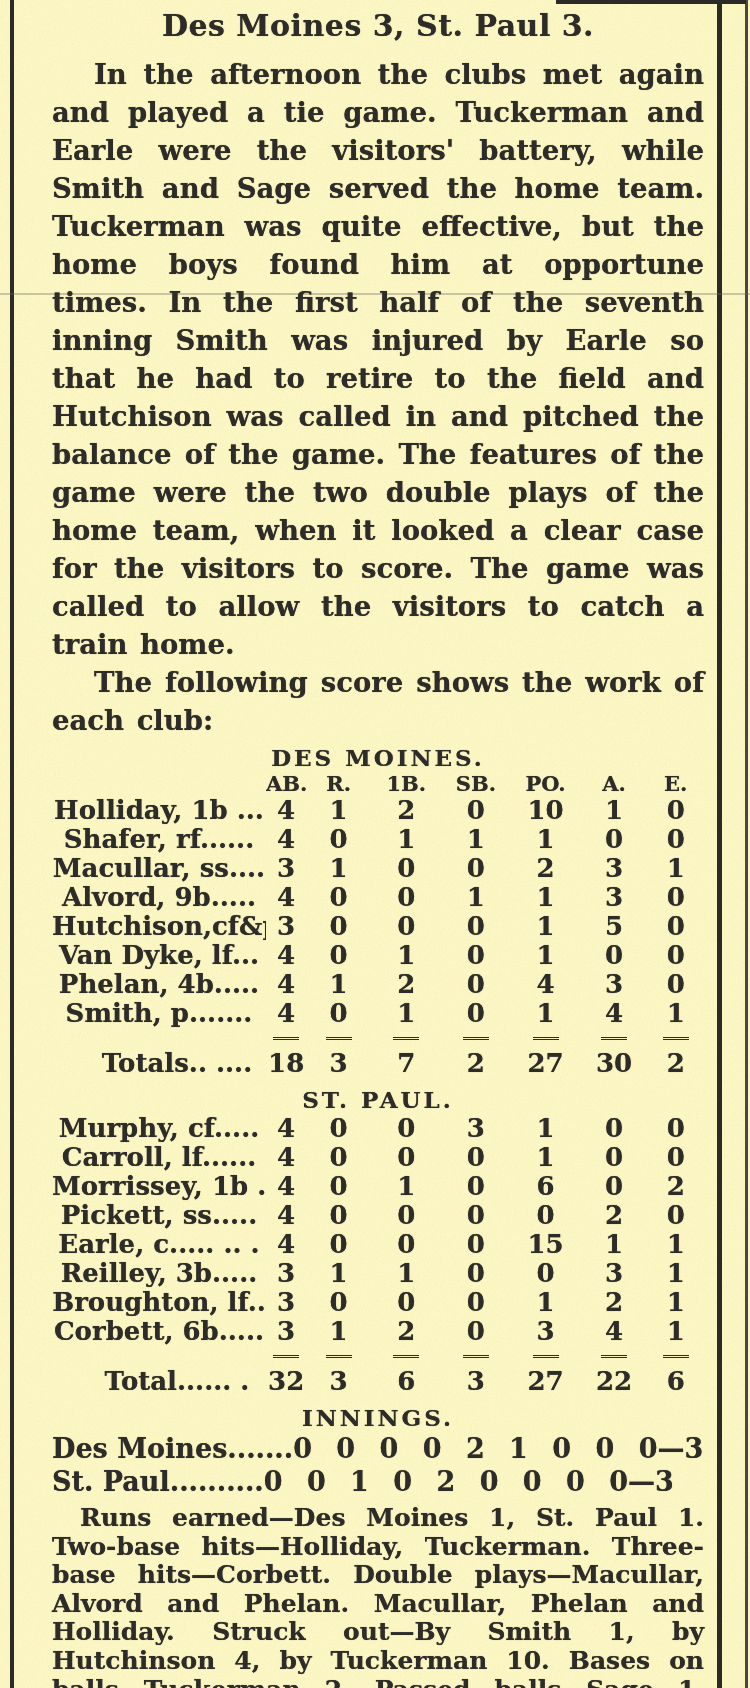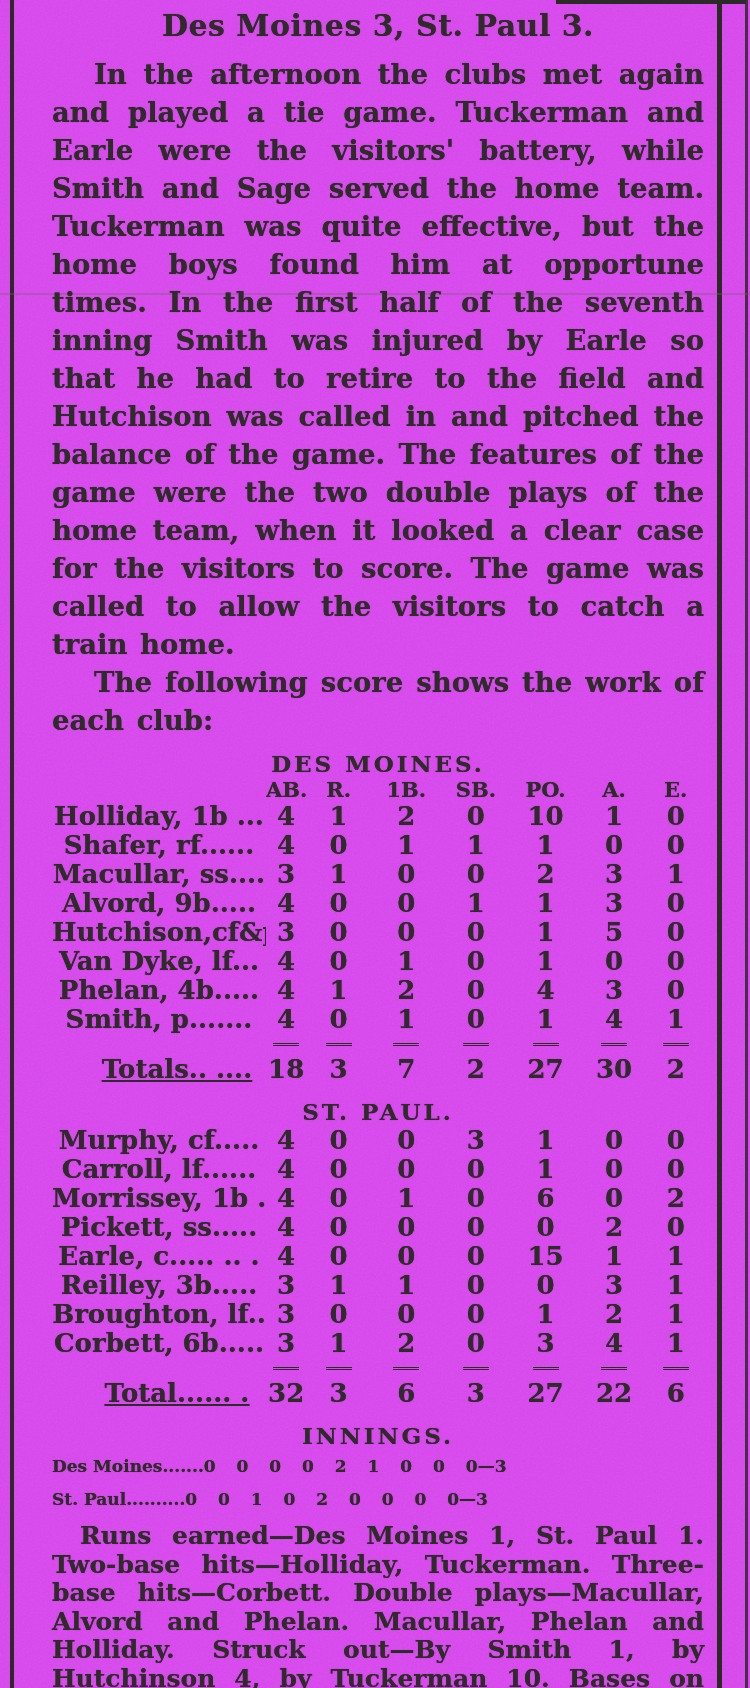--- a/index.html
+++ b/index.html
@@ -1,39 +1,39 @@
 <!DOCTYPE html>
 <html><head>
 <meta charset="utf-8">
 <style>
   html,body{margin:0;padding:0;background:#c9c6c0;}
-  .page{position:relative;width:750px;height:1688px;background:#d946ef;
+  .page{position:relative;width:750px;height:1688px;background:#fef9c3;
         font-family:"DejaVu Serif", serif;color:#2e2c29;overflow:hidden;}
   .grain{position:absolute;inset:0;pointer-events:none;}
   .rule{position:absolute;top:0;bottom:0;background:#2c2a27;}
   .rule-left{left:10px;width:4px;filter:blur(.7px);}
   .rule-right{left:717px;width:5px;filter:blur(.6px);}
   .rule-edge{left:745px;width:3px;opacity:.85;filter:blur(.5px);}
   .rule-top{position:absolute;top:0;left:556px;width:190px;height:4px;background:#2c2a27;filter:blur(.6px);}
   .fold-line{position:absolute;top:293px;left:0;right:0;height:2px;background:rgba(110,104,96,.35);}
   .content{position:absolute;left:52px;top:4px;width:652px;font-weight:bold;
            filter:blur(.45px);text-shadow:0 0 .7px rgba(40,38,35,.75);}
   .headline{font-size:30px;text-align:center;margin:4px 0 12px;letter-spacing:.5px;}
   .body-par{font-size:27.5px;line-height:38px;text-align:justify;text-indent:42px;margin:0;word-spacing:3px;}
-  .section-head{text-align:center;font-size:23px;letter-spacing:3px;line-height:27px;margin:11px 0 1px;}
+  .section-head{text-align:center;font-size:23px;letter-spacing:3px;line-height:27px;margin:5px 0 1px;}
   table.score{width:100%;border-collapse:collapse;table-layout:fixed;}
   table.score td{padding:0;font-size:26px;line-height:29px;text-align:center;vertical-align:bottom;overflow:hidden;}
   td.name{text-align:left;white-space:nowrap;}
   td.ab{text-align:left;}
   tr.hdr td{font-size:21px;line-height:24px;}
   tr.dash-row td{line-height:17px;}
   tr.dash-row .dash{display:inline-block;width:26px;border-top:3px double #2e2c29;vertical-align:middle;}
   tr.totals-row td{line-height:36px;}
-  tr.totals-row td.name{padding-left:36px;text-decoration:underline;}
-  .inning-line{font-size:17px;line-height:33px;white-space:nowrap;}
+  tr.totals-row td.name{padding-left:36px;}
+  .inning-line{font-size:27px;line-height:33px;white-space:nowrap;}
   .inning-scores{word-spacing:15px;}
   .notes{font-size:25px;line-height:28.6px;text-align:justify;text-indent:28px;margin:6px 0 0;word-spacing:2px;}
 </style>
 </head>
 <body>
 
 <div class="page">
   <svg class="grain" width="750" height="1688">
     <filter id="grainF">
       <feTurbulence type="fractalNoise" baseFrequency="0.55" numOctaves="3" stitchTiles="stitch"></feTurbulence>

